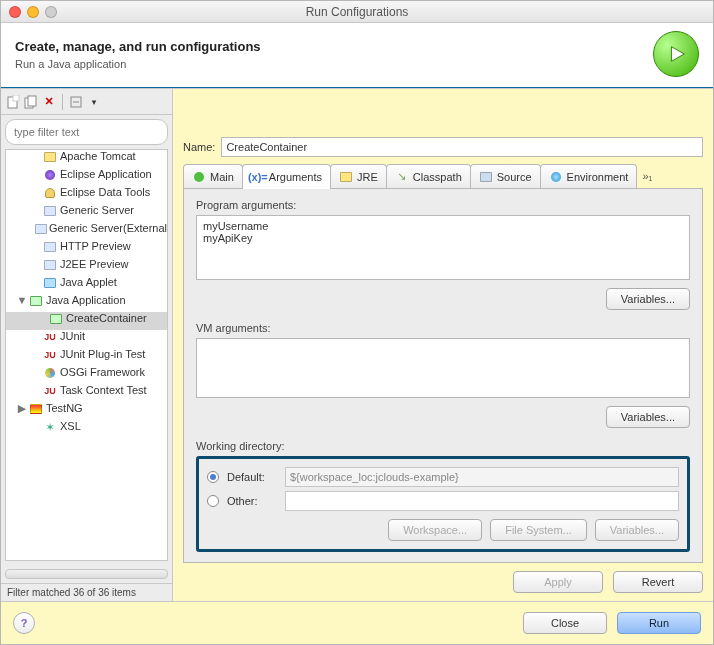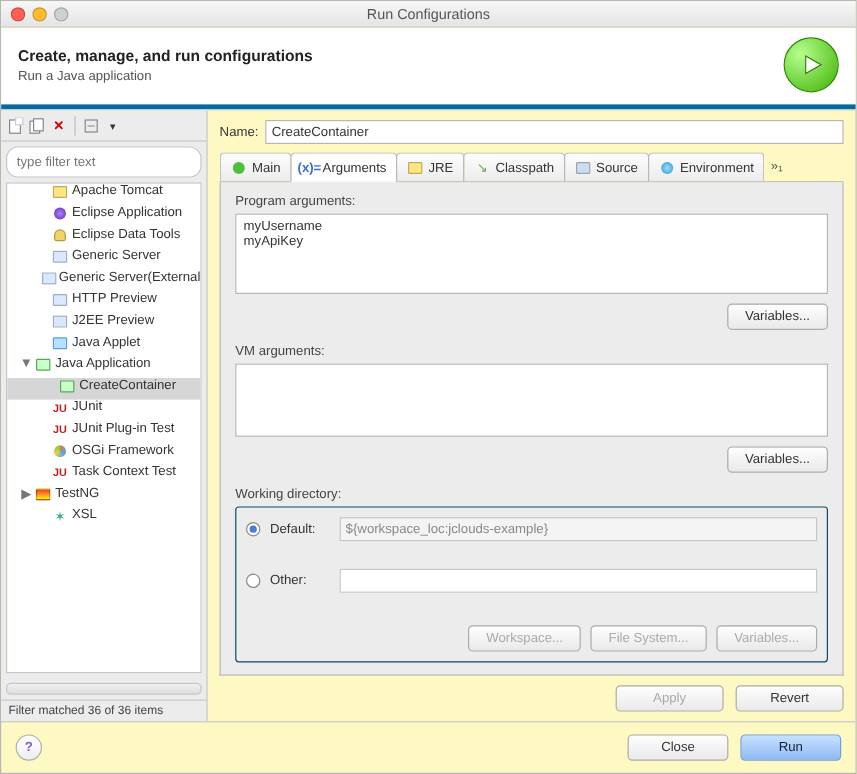--- a/index.html
+++ b/index.html
@@ -3,59 +3,59 @@
 <meta charset="utf-8">
 <style>
 * { box-sizing: border-box; margin: 0; padding: 0; font-family: "Lucida Grande","Helvetica Neue",Arial,sans-serif; font-size: 11px; color: #333; }
 html,body { width:714px; height:645px; background:#ececec; }
 .window { width:714px; height:645px; display:flex; flex-direction:column; border:1px solid #b7b7b7; background:#fef9c3; }
 .titlebar { height:22px; display:flex; align-items:center; padding:0 8px; border-bottom:1px solid #c7c7c7; background:linear-gradient(#f7f7f7,#e4e4e4); position:relative;}
 .traffic { display:flex; gap:6px; }
 .tl { width:12px; height:12px; border-radius:50%; border:1px solid rgba(0,0,0,0.2);}
 .tl.red{background:#ff5f57;} .tl.yellow{background:#febc2e;} .tl.green{background:#d0d0d0;}
 .title { position:absolute; left:0; right:0; text-align:center; color:#555; font-size:12px;}
-.header { padding:8px 14px 10px 14px; display:flex; justify-content:space-between; align-items:center; background:#fff; border-bottom:4px solid #0369a1;}
+.header { padding:8px 14px 10px 14px; display:flex; justify-content:space-between; align-items:center; background:#fff; border-bottom:1px solid #0369a1;}
 .header-left h1 { font-size:13px; font-weight:bold; color:#222; margin-bottom:4px;}
 .header-left div { font-size:11px; color:#555;}
 .run-big { width:46px; height:46px; border-radius:50%; background:radial-gradient(circle at 30% 30%,#b6ff90,#3fb000); border:1px solid #2e8a00; display:flex; align-items:center; justify-content:center;}
 .run-big svg{width:22px;height:22px;}
 .body { flex:1; display:flex; border-top:1px solid #c7c7c7; overflow:hidden;}
 .sidebar { width:172px; border-right:1px solid #c7c7c7; display:flex; flex-direction:column; background:#ececec;}
 .tbar { height:26px; display:flex; align-items:center; gap:2px; padding:0 4px; border-bottom:1px solid #c7c7c7;}
 .tbar .ic{width:16px;height:16px;display:flex;align-items:center;justify-content:center;border-radius:2px;}
 .tbar .sep{width:1px;height:16px;background:#bbb;margin:0 3px;}
 .filter { margin:4px; }
 .filter input { width:100%; height:20px; border:1px solid #c6c6c6; border-radius:10px; padding:12px 8px; color:#999; background:#fff;}
 .tree { flex:1; overflow:auto; background:#fff; border:1px solid #c6c6c6; margin:0 4px 4px 4px;}
 .node { display:flex; align-items:flex-start; height:18px; padding-left:4px; white-space:nowrap;}
 .node .arrow{width:12px;display:inline-flex;justify-content:center;color:#777;}
 .node .nic{width:16px;height:14px;display:inline-flex;align-items:center;justify-content:center;margin-right:2px;}
 .node.lvl1{padding-left:24px;}
 .node.lvl2{padding-left:42px;}
 .node.selected{background:#d6d6d6;}
 .status{height:18px;display:flex;align-items:center;padding:0 6px;color:#444;font-size:10px;border-top:1px solid #c7c7c7;}
 .progress{height:10px;margin:4px;border:1px solid #c6c6c6;border-radius:4px;background:linear-gradient(#f0f0f0,#ddd);}
-.main { flex:1; display:flex; flex-direction:column; padding:8px 10px 8px 10px; overflow:hidden;}
+.main { flex:1; display:flex; flex-direction:column; padding:8px 10px 8px 10px; overflow:hidden;margin-top:40px;}
 .name-row{display:flex;align-items:center;gap:6px;margin-bottom:6px;}
 .name-row input{flex:1;height:20px;border:1px solid #b8b8b8;background:#fff;padding:0 4px;}
 .tabs{display:flex;align-items:flex-end;height:26px;border-bottom:1px solid #b8b8b8;gap:0;}
 .tab{display:flex;align-items:center;gap:4px;height:24px;padding:0 8px;border:1px solid #b8b8b8;border-bottom:none;background:linear-gradient(#fdfdfd,#ececec);border-radius:4px 4px 0 0;margin-right:-1px;font-size:11px;white-space:nowrap;}
 .tab .tic{width:14px;height:14px;display:inline-flex;align-items:center;justify-content:center;}
 .tab.active{background:#fff;position:relative;z-index:2;}
 .tab.active::after{content:"";position:absolute;left:0;right:0;bottom:-1px;height:1px;background:#fff;}
 .tab-overflow{padding:0 6px;color:#555;align-self:center;}
 .panel{flex:1;border:1px solid #b8b8b8;border-top:none;background:#ececec;padding:10px 12px;display:flex;flex-direction:column;gap:4px;overflow:auto;}
 .group-label{color:#444;}
 .textarea{width:100%;border:1px solid #b8b8b8;background:#fff;padding:4px 6px;font-family:inherit;resize:none;}
 .ta1{height:94px;} .ta2{height:86px;}
 .btnrow{display:flex;justify-content:flex-end;margin:4px 0 8px 0;}
 button.mac{height:22px;padding:0 14px;border:1px solid #acacac;border-radius:4px;background:linear-gradient(#fefefe,#e9e9e9);font-size:11px;color:#333;}
 button.mac.primary{background:linear-gradient(#c7e0ff,#8fbaf5);border-color:#6f9fe0;color:#123;}
 button.mac:disabled{color:#aaa;}
-.wd{border:1px solid #0c4a6e;border-radius:3px;padding:8px;background:#ececec;display:flex;flex-direction:column;gap:23px;}
+.wd{border:3px solid #0c4a6e;border-radius:3px;padding:8px;background:#ececec;display:flex;flex-direction:column;gap:4px;}
 .wd-row{display:flex;align-items:center;gap:8px;}
 .wd-row input[type=text]{flex:1;height:20px;border:1px solid #c6c6c6;padding:0 4px;}
 .wd-row.disabled input[type=text]{background:#f4f4f4;color:#888;}
 .wd-btns{display:flex;justify-content:flex-end;gap:8px;margin-top:4px;}
 .footer-actions{display:flex;justify-content:flex-end;gap:10px;padding:8px 0 0 0;}
 .bottombar{display:flex;justify-content:space-between;align-items:center;padding:10px 12px;border-top:1px solid #c7c7c7;}
 .help{width:22px;height:22px;border:1px solid #b0b0b0;border-radius:50%;display:flex;align-items:center;justify-content:center;color:#7a5fbc;font-weight:bold;background:linear-gradient(#fff,#eee);}
 .radio{width:12px;height:12px;border:1px solid #888;border-radius:50%;display:inline-flex;align-items:center;justify-content:center;background:#fff;}
 .radio.checked::after{content:"";width:6px;height:6px;border-radius:50%;background:#4a7dd6;}
 

